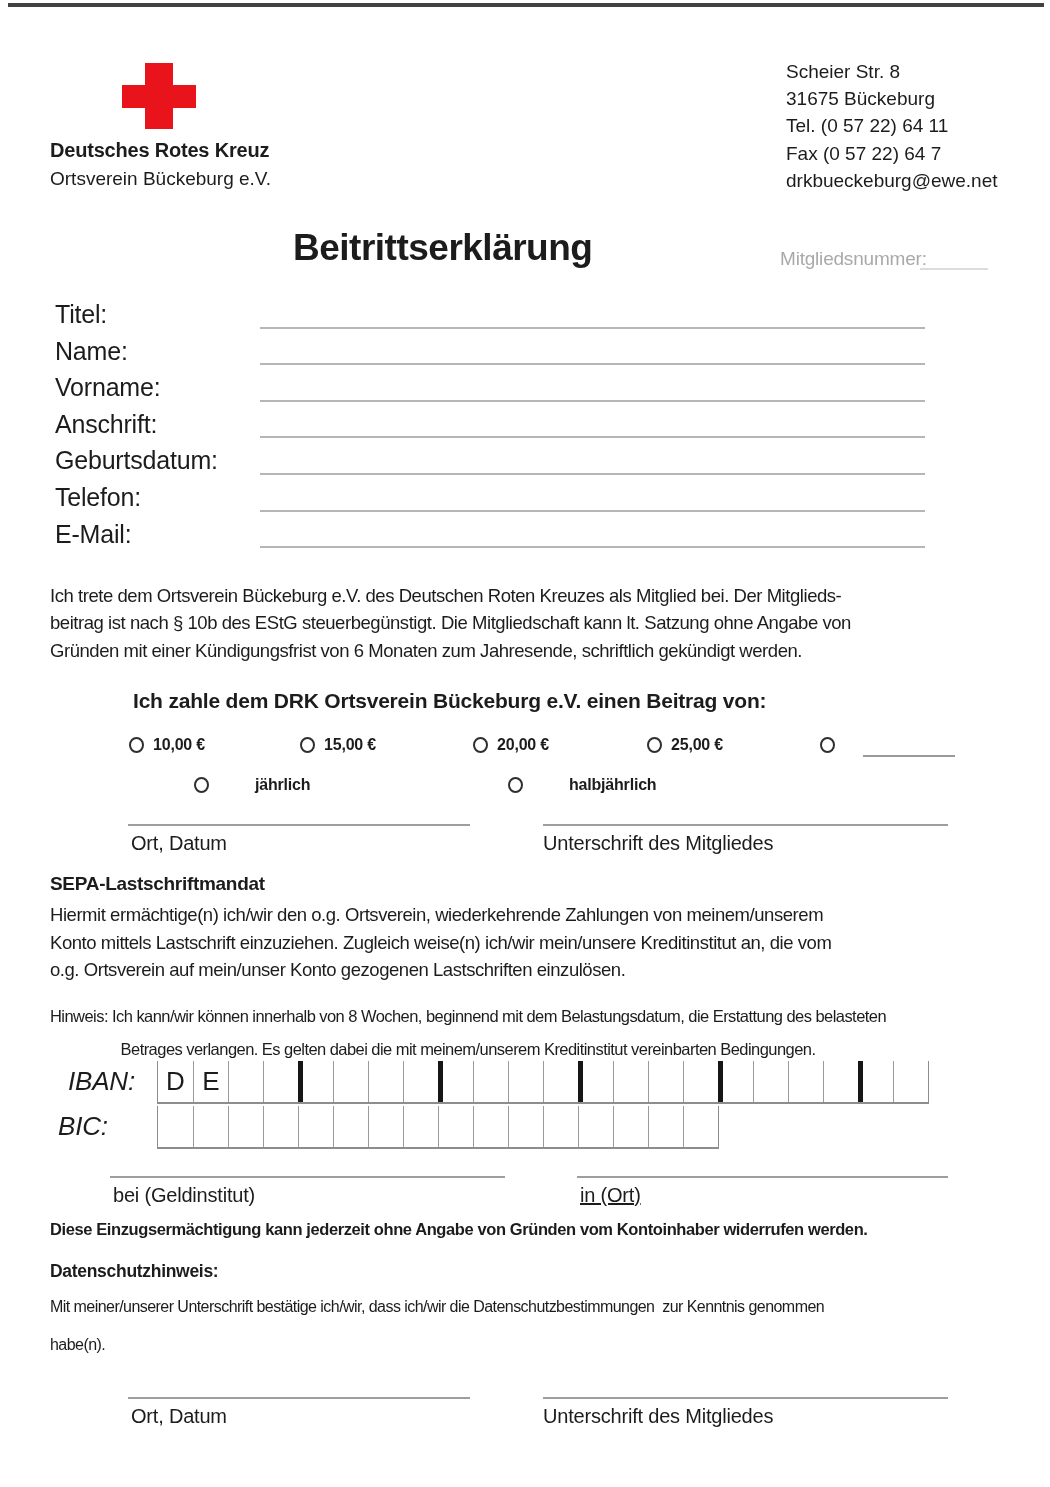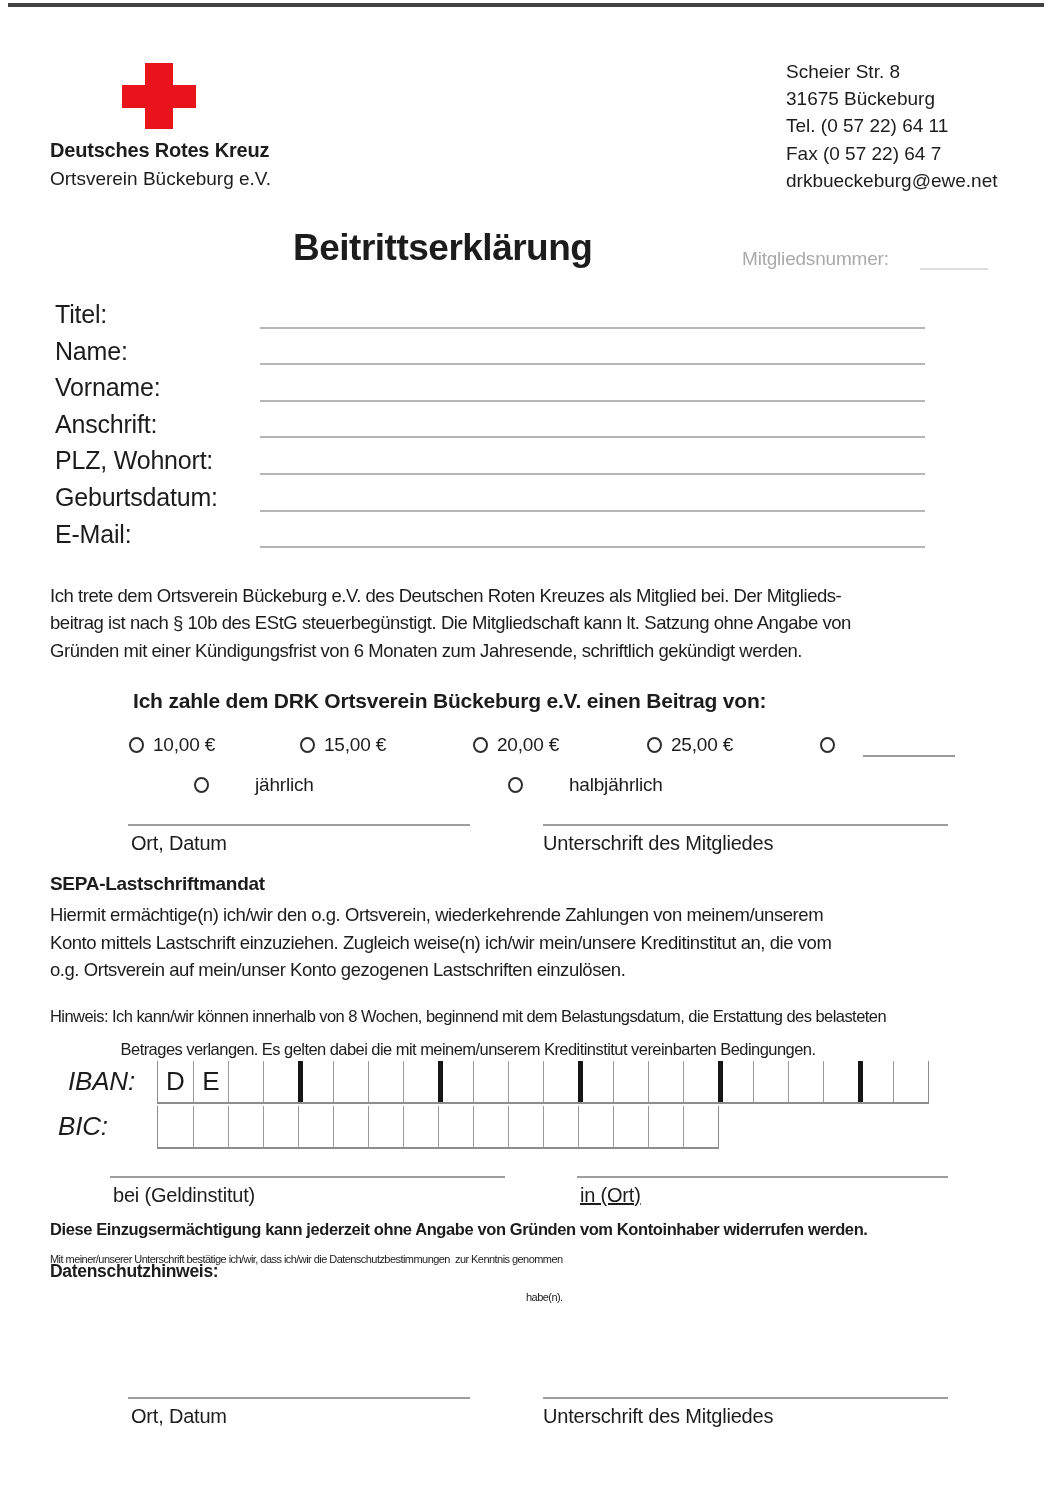--- a/index.html
+++ b/index.html
@@ -16,43 +16,43 @@
   
   .logo { left:122px; top:63px; width:74px; height:66px; }
   .logo .arm-v { position:absolute; left:23px; top:0; width:28px; height:66px; }
   .logo .arm-h { position:absolute; left:0; top:22px; width:74px; height:23px; }
   .org-name { left:50px; top:139px; font-size:20px; font-weight:bold; letter-spacing:-0.2px; }
   .org-sub  { left:50px; top:168px; font-size:19px; }
 
   .address { left:750px; top:58px; font-size:19px; line-height:27.2px;margin-left:36px; }
 
   .title { left:293px; top:227px; margin:0; font-size:37px; font-weight:bold; letter-spacing:-0.5px; }
-  .membernum-label { left:742px; top:248px; font-size:19px; color:#a9a9a9; letter-spacing:-0.2px; }
+  .membernum-label { left:780px; top:248px; font-size:19px; color:#a9a9a9; letter-spacing:-0.2px; }
   .membernum-line  { left:920px; top:240px; width:68px; height:28px; border-bottom:2px solid #dcdcdc; }
 
   
   .fields { left:55px; top:296px; width:870px; }
   .frow { position:relative; height:36.6px; }
   .flabel { font-size:25px; line-height:36.6px; letter-spacing:-0.2px; }
   .fline { position:absolute; left:205px; right:0; bottom:4px; border-bottom:2px solid #b6b6b6; }
 
   
   .para > div { white-space:pre; }
   .intro   { left:50px; top:582px;  font-size:18.5px; line-height:27.4px; letter-spacing:-0.45px; }
   .mandate { left:50px; top:901px;  font-size:18.5px; line-height:27.5px; letter-spacing:-0.45px; }
   .note    { left:50px; top:1000px; font-size:16.5px; line-height:33px;  letter-spacing:-0.55px;text-align:center; }
-  .privacy-text { left:50px; top:1240px; font-size:11px; line-height:38px; letter-spacing:-0.55px;text-align:right; }
+  .privacy-text { left:50px; top:1288px; font-size:16px; line-height:38px; letter-spacing:-0.55px; }
 
   .contrib-heading { left:133px; top:689px; font-size:21px; font-weight:bold; letter-spacing:-0.2px; }
 
   
   .opt { position:absolute; display:flex; align-items:center; gap:9px; height:22px; }
   .opt.wide-gap { gap:46px; }
   .radio { width:15px; height:16px; border:2px solid #2f2f2f; border-radius:50%; box-sizing:border-box; flex:0 0 auto; }
-  .optlabel { font-size:19px; letter-spacing:-0.2px; white-space:nowrap; }
+  .optlabel { font-size:16px; letter-spacing:-0.2px; white-space:nowrap;font-weight:bold; }
   .custom-line { width:92px; height:16px; border-bottom:2px solid #9a9a9a; margin-left:19px; margin-top:6px; }
 
   
   .sigline { border-top:2px solid #9e9e9e; height:0; }
   .siglabel { font-size:20px; letter-spacing:-0.2px; white-space:nowrap; }
 
   .sepa-heading   { left:50px; top:873px;  font-size:19px;  font-weight:bold; letter-spacing:-0.3px; }
   .revocation     { left:50px; top:1220px; font-size:16.5px; font-weight:bold; letter-spacing:-0.4px; white-space:pre; }
   .privacy-heading{ left:50px; top:1261px; font-size:17.5px; font-weight:bold; letter-spacing:-0.3px; }
 
@@ -106,25 +106,25 @@
     </div>
     <div class="frow">
       <span class="flabel">Vorname:</span>
       <span class="fline"></span>
     </div>
     <div class="frow">
       <span class="flabel">Anschrift:</span>
       <span class="fline"></span>
     </div>
     <div class="frow">
-      <span class="flabel">PLZ, Wohnort:</span>
-      <span class="fline"></span>
-    </div>
-    <div class="frow">
       <span class="flabel">Geburtsdatum:</span>
+      <span class="fline"></span>
+    </div>
+    <div class="frow">
+      <span class="flabel">Telefon:</span>
       <span class="fline"></span>
     </div>
     <div class="frow">
       <span class="flabel">E-Mail:</span>
       <span class="fline"></span>
     </div>
   </div>
 
   <div class="abs para intro">
     <div>Ich trete dem Ortsverein Bückeburg e.V. des Deutschen Roten Kreuzes als Mitglied bei. Der Mitglieds-</div>

